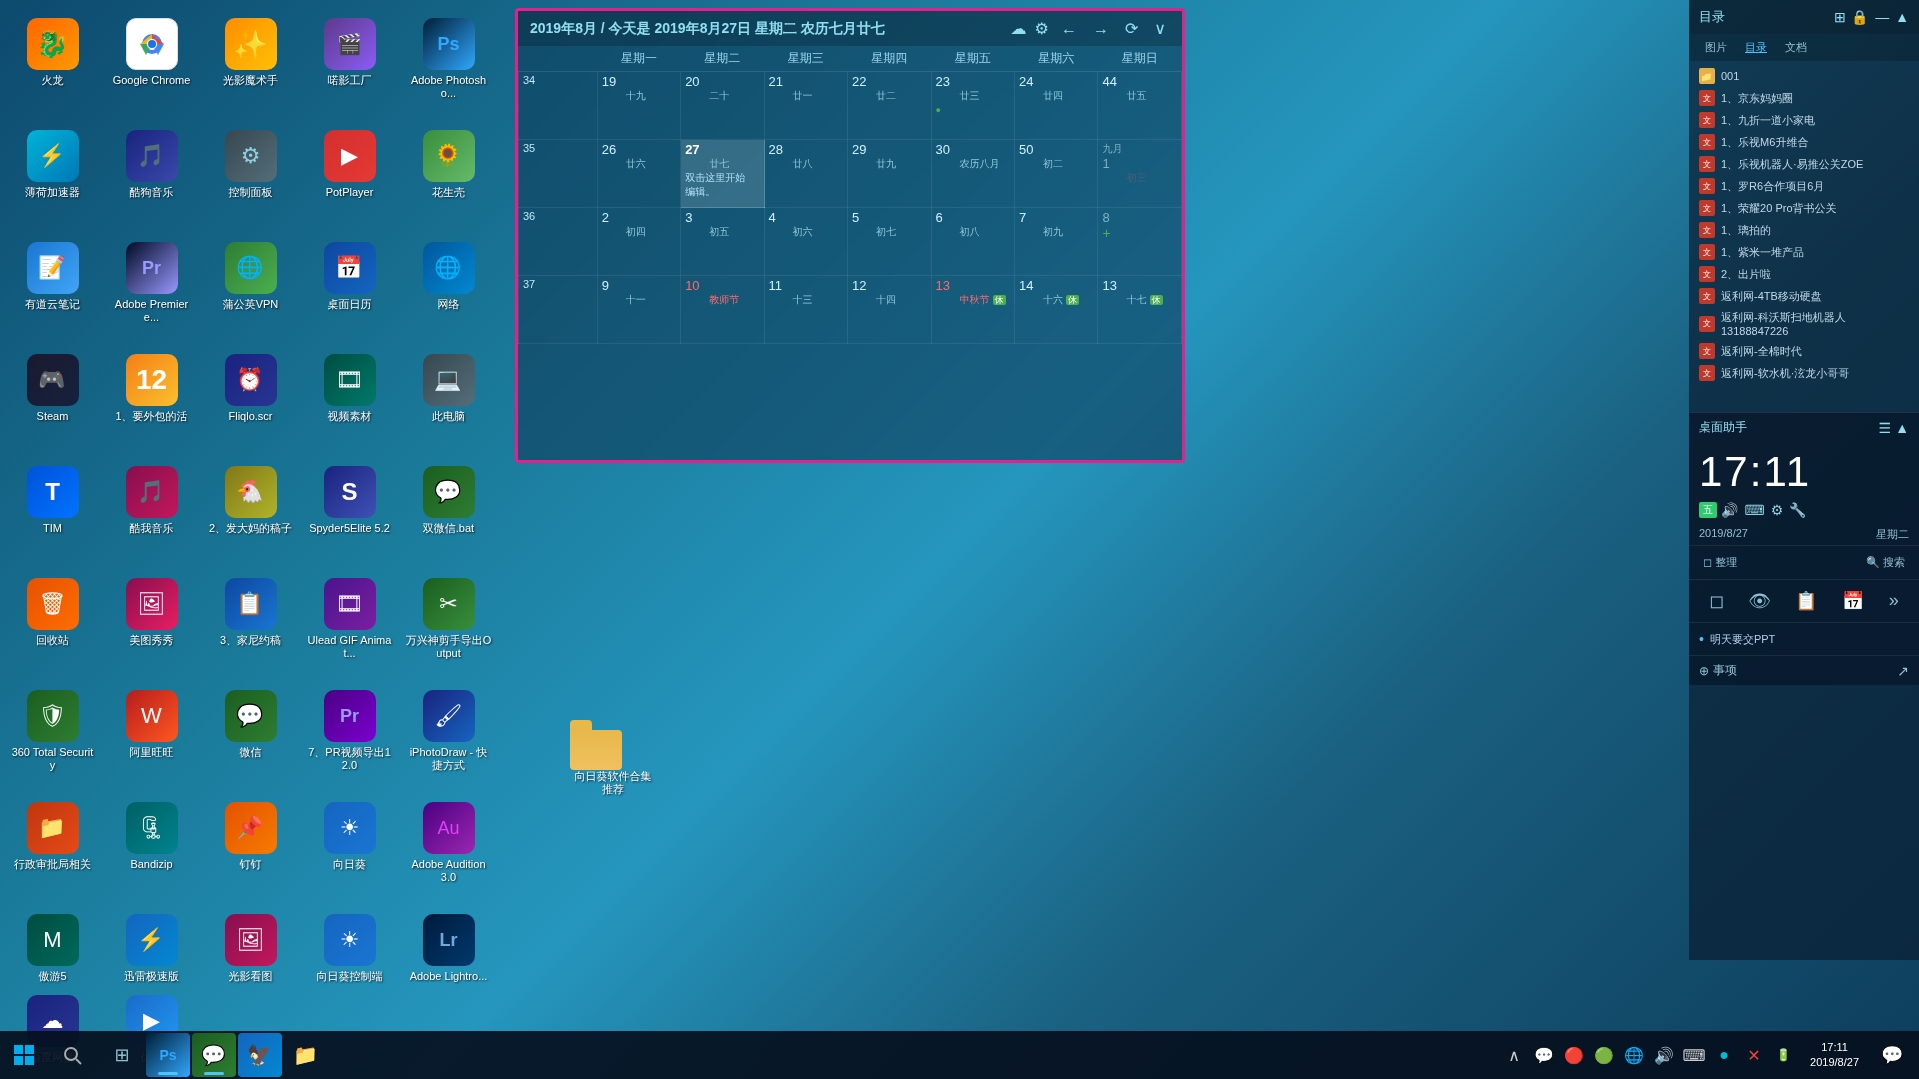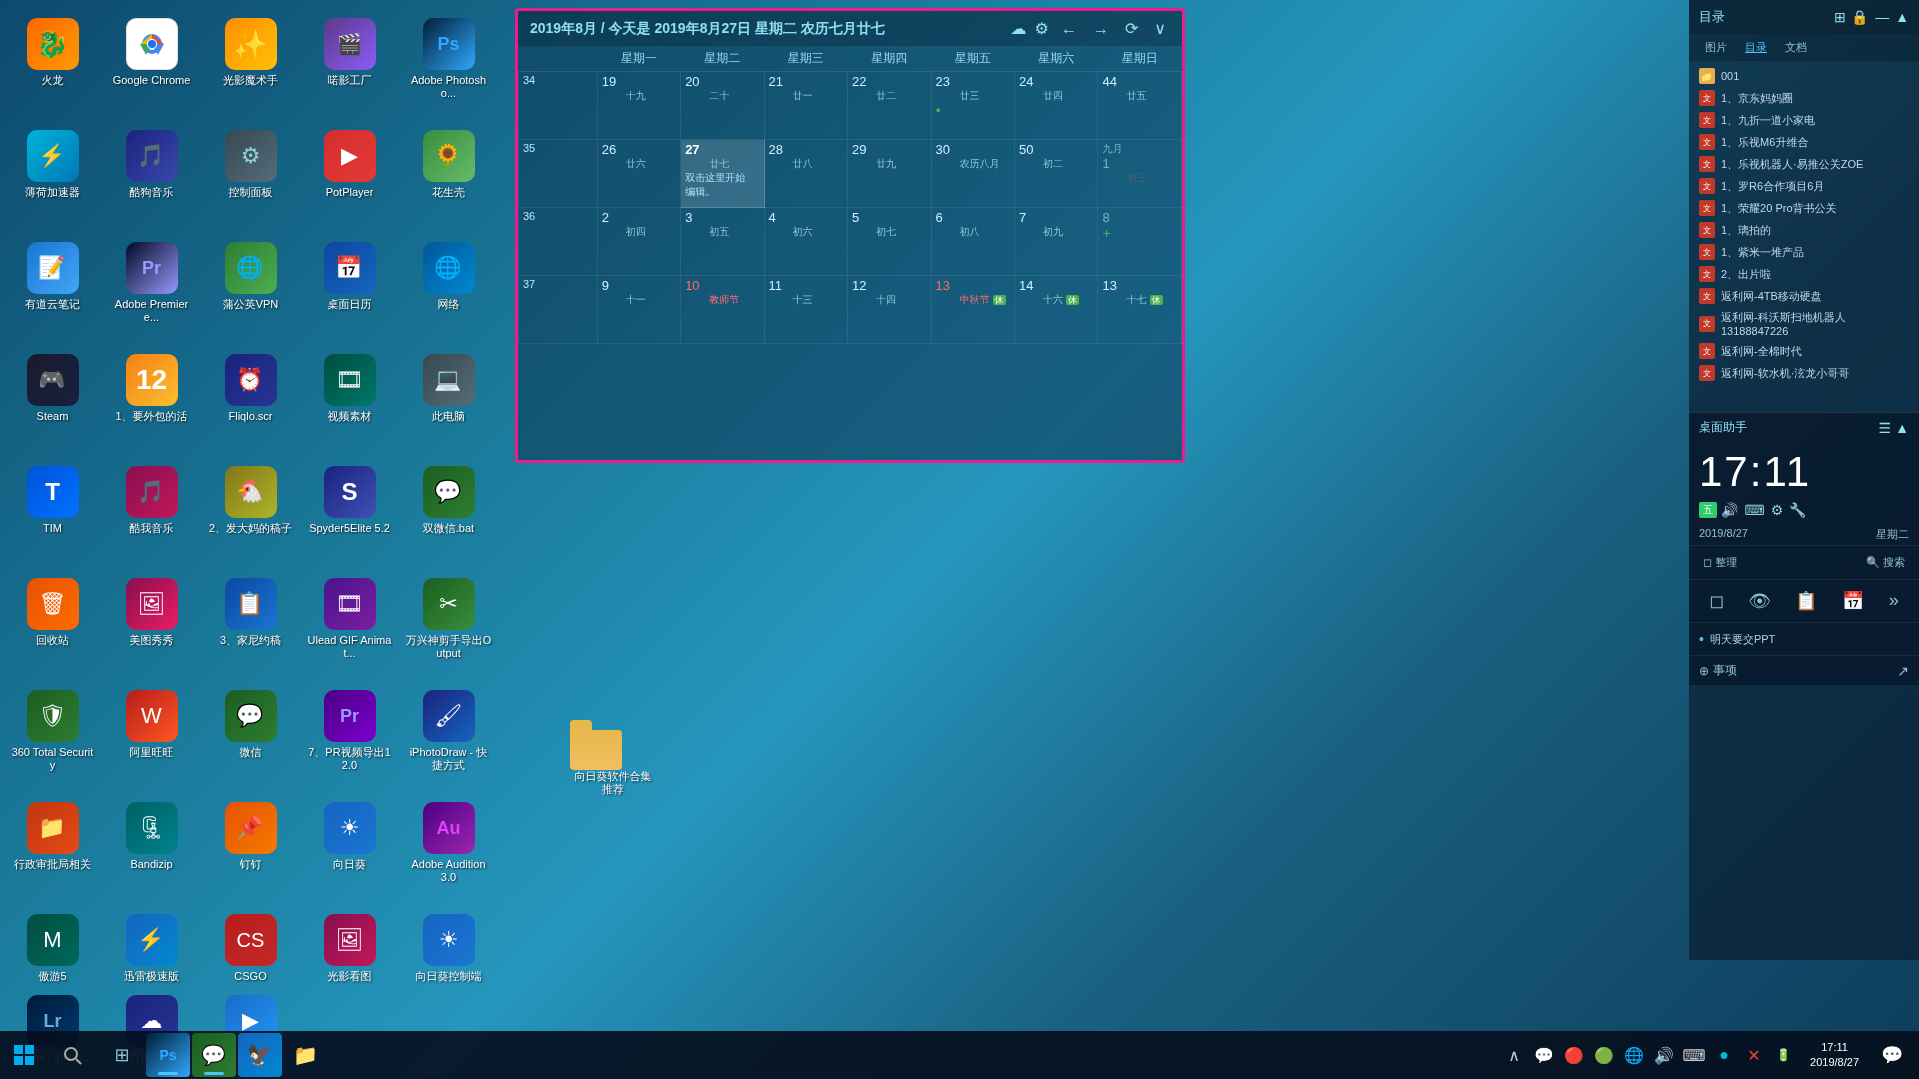--- a/index.html
+++ b/index.html
@@ -786,36 +786,32 @@
   </div>
   <div class="icon-item">
     <div class="icon-img ic-nail" style="color:#fff;font-size:22px;">📌</div>
     <span class="icon-label">钉钉</span>
   </div>
   <div class="icon-item">
     <div class="icon-img ic-sun" style="color:#fff;font-size:22px;">☀</div>
     <span class="icon-label">向日葵</span>
   </div>
   <div class="icon-item">
-    <div class="icon-img ic-au" style="color:#e040fb;font-size:18px;font-weight:bold;">Au</div>
+    <div class="icon-img ic-au" style="color:#e040fb;font-size:18px;font-weight:normal;">Au</div>
     <span class="icon-label">Adobe Audition 3.0</span>
   </div>
   <div class="icon-item">
     <div class="icon-img ic-mu5" style="color:#fff;font-size:22px;">M</div>
     <span class="icon-label">傲游5</span>
   </div>
   <div class="icon-item">
     <div class="icon-img ic-thunder" style="color:#fff;font-size:22px;">⚡</div>
     <span class="icon-label">迅雷极速版</span>
   </div>
 
-  <div class="icon-item">
-    <div class="icon-img ic-csgo" style="color:#fff;font-size:20px;">CS</div>
-    <span class="icon-label">CSGO</span>
-  </div>
   <div class="icon-item">
     <div class="icon-img ic-music2" style="color:#fff;font-size:22px;">🖼</div>
     <span class="icon-label">光影看图</span>
   </div>
   <div class="icon-item">
     <div class="icon-img ic-sun2" style="color:#fff;font-size:22px;">☀</div>
     <span class="icon-label">向日葵控制端</span>
   </div>
   <div class="icon-item">
     <div class="icon-img" style="background:linear-gradient(135deg,#001a3a,#003a6e);color:#6fa8dc;font-size:18px;font-weight:bold;">Lr</div>

